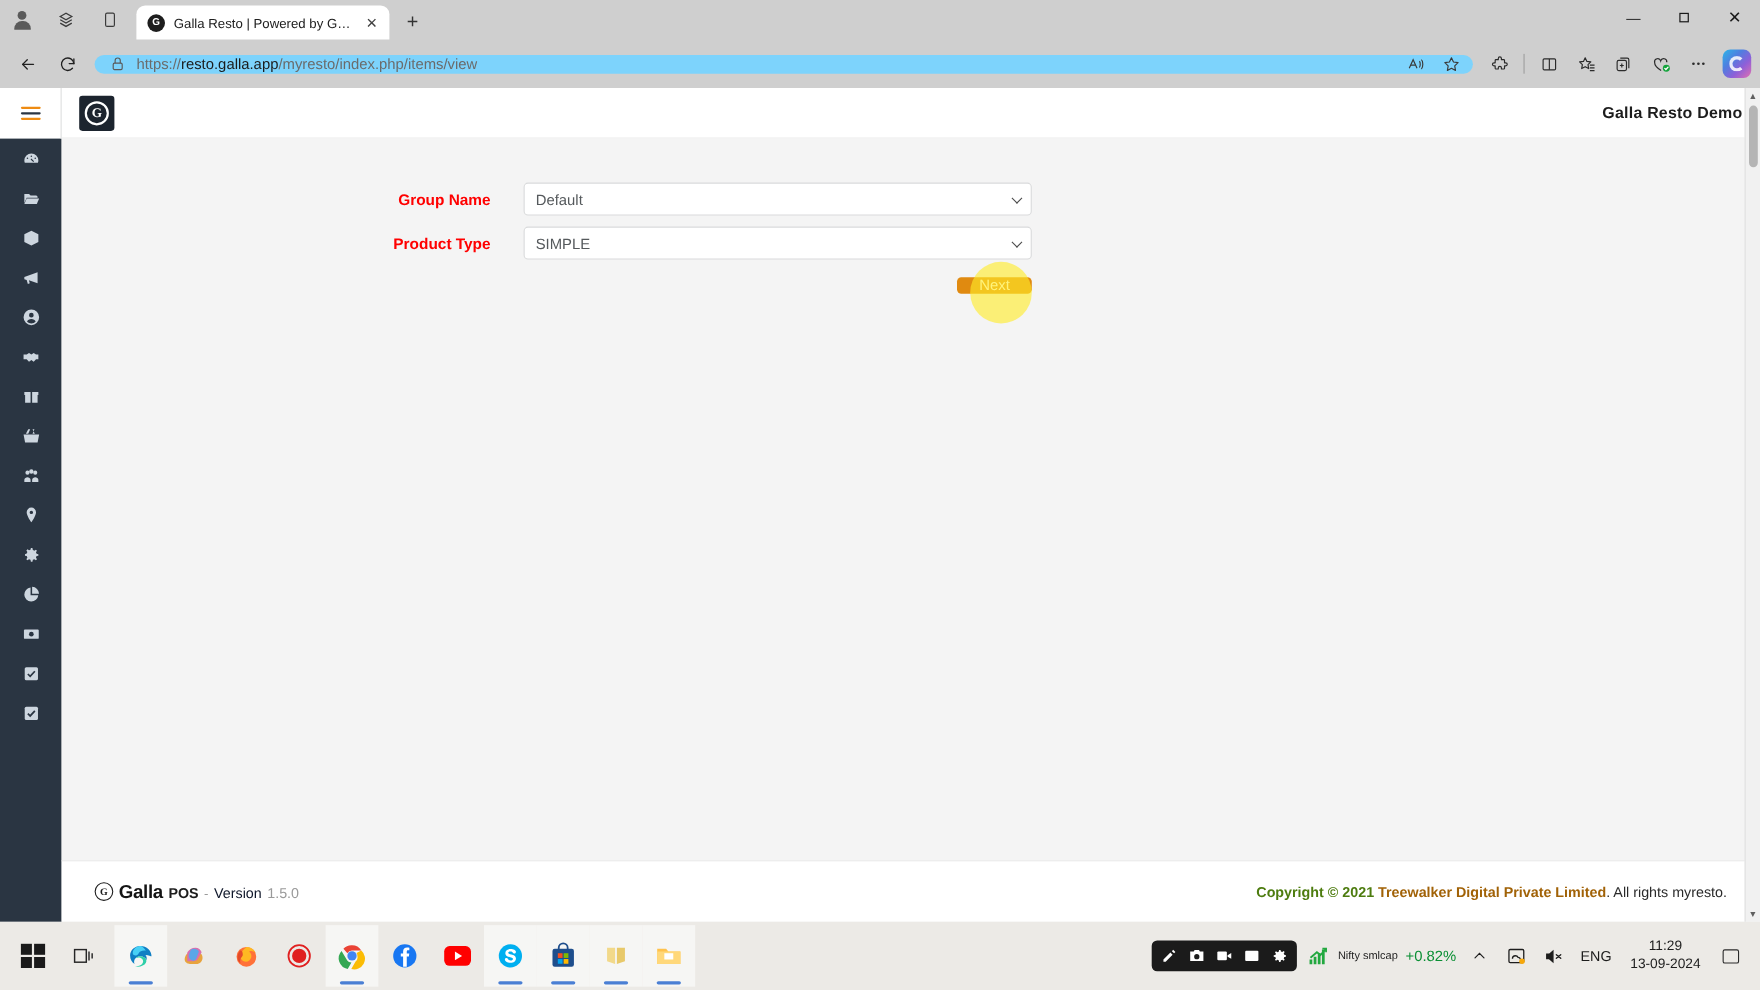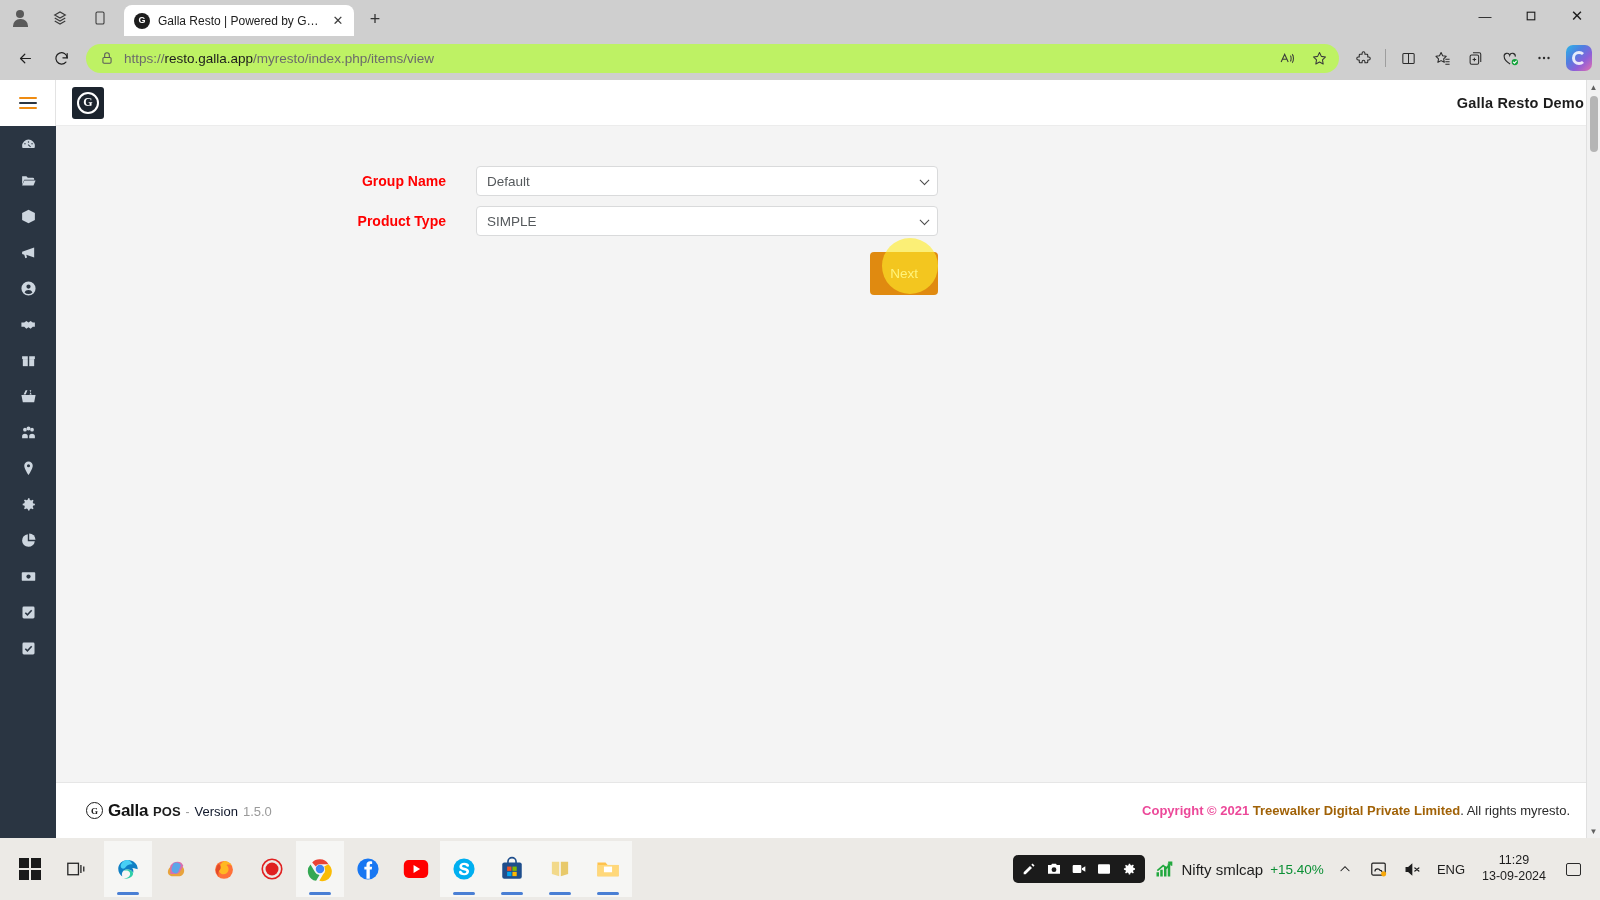--- a/index.html
+++ b/index.html
@@ -61,21 +61,21 @@
   
   .navbar {
     height: 44px; background: #cfcfcf; display: flex; align-items: center;
     padding: 0 8px; gap: 2px;
   }
   .navbtn {
     width: 34px; height: 34px; border-radius: 50%; display: flex;
     align-items: center; justify-content: center; color: #202020; font-size: 15px;
   }
   .omnibox {
-    flex: 1 1 auto; height: 29px; background: #bef264; border-radius: 16px;
+    flex: 1 1 auto; height: 17px; background: #7dd3fc; border-radius: 16px;
     display: flex; align-items: center; padding: 0 6px 0 14px; margin: 0 6px; gap: 10px;
     position: relative;
   }
   .lock { width: 14px; height: 14px; flex: 0 0 auto; }
   .urltext { font-size: 13.5px; color: #444; white-space: nowrap; overflow: hidden; }
   .urltext .dim { color: #6b6b6b; }
   .urltext .host { color: #1c1c1c; }
   .omni-right { margin-left: auto; display: flex; align-items: center; gap: 4px; }
   .omni-ic {
     width: 28px; height: 28px; border-radius: 50%; display: flex;
@@ -148,21 +148,21 @@
   }
   .chev {
     position: absolute; right: 10px; top: 50%; transform: translateY(-60%) rotate(45deg);
     width: 7px; height: 7px; border-right: 1.6px solid #4a4a4a; border-bottom: 1.6px solid #4a4a4a;
   }
   .btn-row { display: flex; padding-top: 16px; }
   .btn-spacer { width: 420px; }
   .btn-area { width: 462px; display: flex; justify-content: flex-end; position: relative; }
   .next-btn {
     background: #e08a10; color: #ffffff; border: none; border-radius: 4px;
-    padding: 14px 20px; font-size: 13.5px; font-family: "Liberation Sans", sans-serif;
+    padding: 0 20px; font-size: 13.5px; font-family: "Liberation Sans", sans-serif;
     position: relative; z-index: 1;
   }
   .click-halo {
     position: absolute; width: 56px; height: 56px; border-radius: 50%;
     background: rgba(255,235,40,.62); right: 0px; top: -14px; z-index: 2; pointer-events: none;
   }
 
   
   .footer {
     height: 56px; background: #ffffff; border-top: 1px solid #e6e6e6;
@@ -174,21 +174,21 @@
     display: inline-flex; align-items: center; justify-content: center;
     font-size: 9px; font-weight: bold; color: #1c1c1c; align-self: center;
     font-family: "Liberation Serif", serif;
   }
   .foot-galla { font-size: 17px; font-weight: bold; color: #141414; letter-spacing: -.3px; }
   .foot-pos { font-size: 13px; font-weight: bold; color: #1d1d1d; }
   .foot-dash { font-size: 12px; color: #9a9a9a; }
   .foot-ver { font-size: 13px; font-weight: normal; color: #0f172a; }
   .foot-vernum { font-size: 13px; color: #9a9a9a; }
   .foot-right { margin-left: auto; font-size: 13px; color: #2a2a2a; }
-  .foot-right b { color: #ec4899; }
+  .foot-right b { color: #4d7c0f; }
   .foot-right a { color: #a16207; text-decoration: none; font-weight: bold; }
 
   
   .pagescroll {
     position: absolute; right: 0; top: 0; width: 14px; height: 758px;
     background: #f1f1f1; border-left: 1px solid #e0e0e0;
   }
   .ps-arrow {
     height: 14px; display: flex; align-items: center; justify-content: center;
     color: #606060; font-size: 8px;
@@ -228,21 +228,21 @@
   .tb-ico { width: 26px; height: 26px; }
 
   
   .tray { margin-left: auto; display: flex; align-items: center; gap: 8px; padding-right: 8px; }
   .rec-toolbar {
     background: #1b1b1b; border-radius: 5px; height: 28px; display: flex; align-items: center;
     gap: 9px; padding: 0 8px; color: #fff;
   }
   .rec-toolbar svg { width: 16px; height: 16px; fill: #ffffff; }
   .stock { display: flex; align-items: center; gap: 7px; }
-  .stock-name { font-size: 15px; color: #1d1d1d; }
+  .stock-name { font-size: 10px; color: #1d1d1d; }
   .stock-chg { font-size: 13.5px; color: #0a8f34; }
   .tray-ic { width: 26px; height: 26px; display: flex; align-items: center; justify-content: center; color: #1d1d1d; }
   .lang { font-size: 13px; color: #1d1d1d; padding: 0 3px; }
   .clock { text-align: center; line-height: 1.25; padding: 0 6px; }
   .clock div { font-size: 12.5px; color: #1d1d1d; }
   .notif { width: 26px; height: 26px; display: flex; align-items: center; justify-content: center; }
   .notif i { display: block; width: 15px; height: 13px; border: 1.5px solid #2a2a2a; border-radius: 2px; }
 </style>
 </head>
 <body>
@@ -662,21 +662,21 @@
         </svg>
     </div>
 
     <div class="stock">
       <svg width="22" height="20" viewBox="0 0 24 24">
         <path d="M3 21v-5h3v5zm4.5 0v-8h3v8zm4.5 0V9h3v12zm4.5 0V5h3v16z" fill="#22a83f"></path>
         <path d="M4 14 L11 8 L15 11 L21 4" stroke="#22a83f" stroke-width="2" fill="none"></path>
         <path d="M17 4h4v4" stroke="#22a83f" stroke-width="2" fill="none"></path>
       </svg>
       <span class="stock-name">Nifty smlcap</span>
-      <span class="stock-chg">+15.40%</span>
+      <span class="stock-chg">+0.82%</span>
     </div>
 
     <div class="tray-ic">
       <svg width="14" height="14" viewBox="0 0 24 24" fill="none" stroke="#1d1d1d" stroke-width="1.8" stroke-linecap="round">
         <path d="M5 15l7-7 7 7"></path>
       </svg>
     </div>
     <div class="tray-ic">
       <svg width="19" height="19" viewBox="0 0 24 24" fill="none" stroke="#1d1d1d" stroke-width="1.5">
         <rect x="3.5" y="4" width="17" height="15" rx="1.5"></rect>

